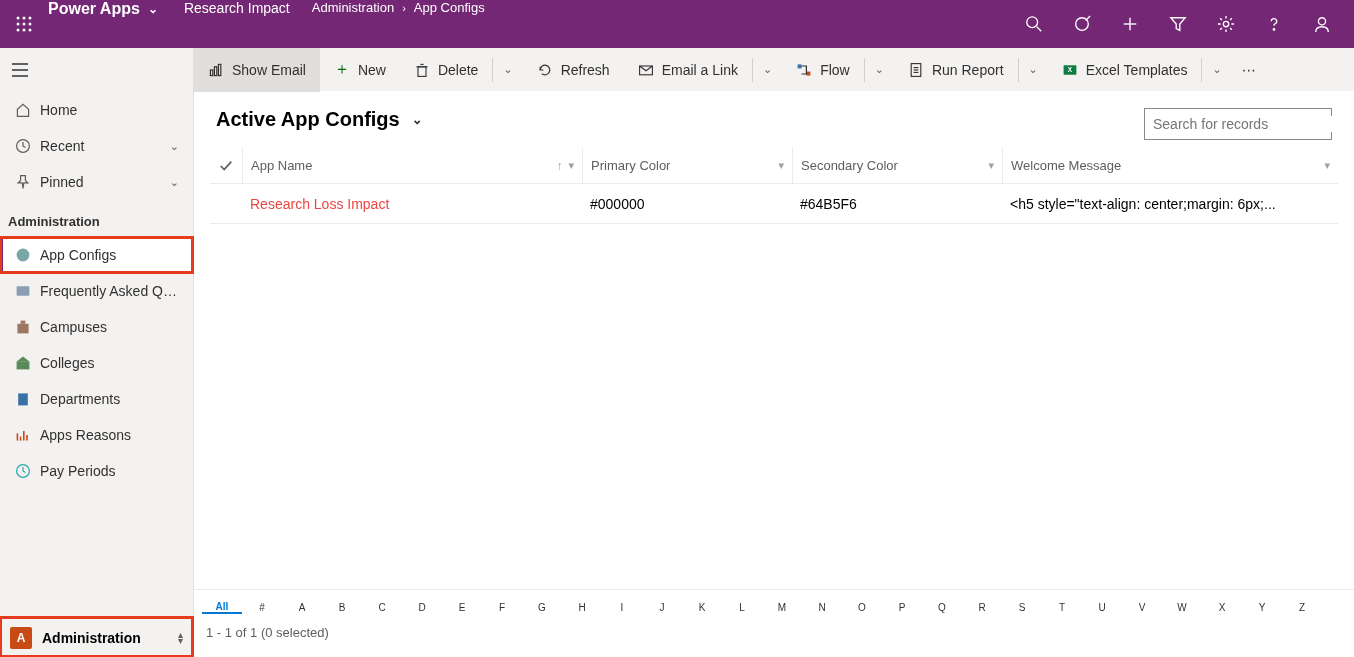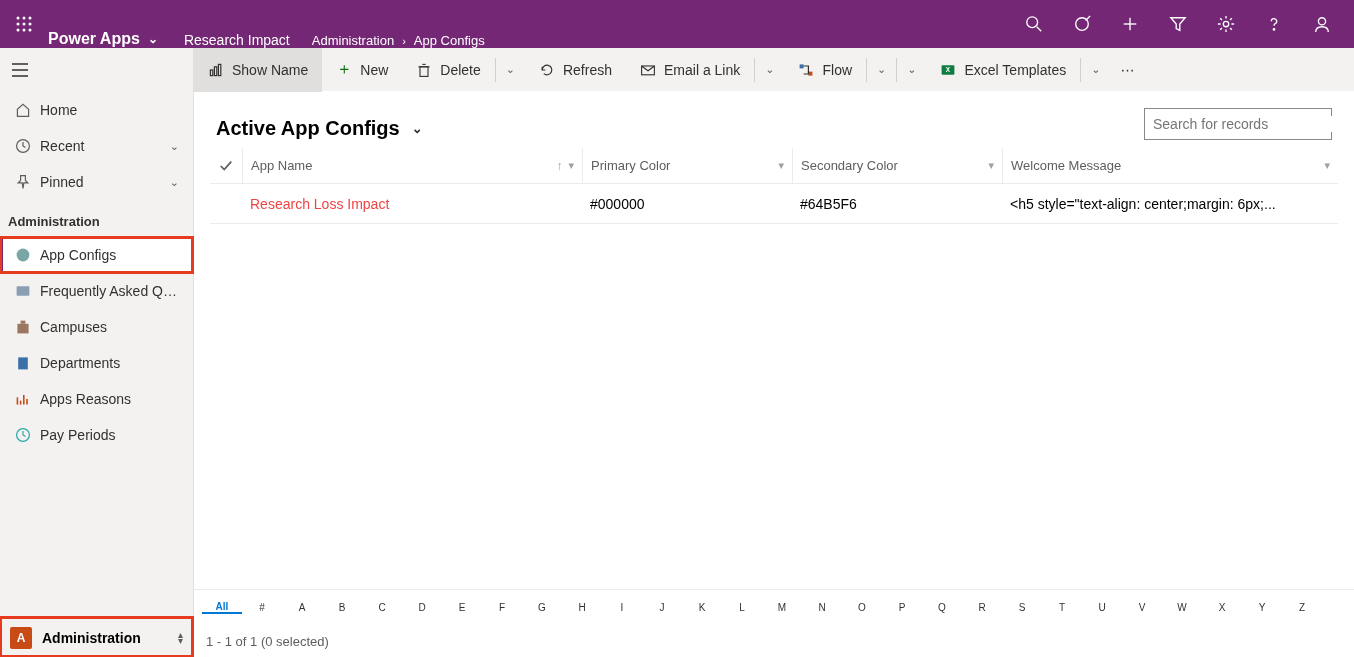--- a/index.html
+++ b/index.html
@@ -1,19 +1,19 @@
 <!DOCTYPE html>
 <html><head>
 <meta charset="utf-8">
 <style>
 * { box-sizing: border-box; margin: 0; padding: 0; font-family: "Segoe UI", Arial, sans-serif; }
 body { width: 1354px; height: 657px; overflow: hidden; background: #fff; }
 
 
-.top-header { height: 48px; background: #742774; color: #fff; display: flex; align-items: flex-end; padding: 0 8px; }
+.top-header { height: 48px; background: #742774; color: #fff; display: flex; align-items: flex-start; padding: 0 8px; }
 .waffle { width: 32px; height: 48px; display: flex; align-items: center; justify-content: center; cursor: pointer; }
 .waffle svg { fill: #fff; }
 .app-title { font-size: 16px; font-weight: 600; padding: 0 8px; display: flex; align-items: center; gap: 8px; }
 .app-title .chev { font-size: 12px; }
 .env-name { font-size: 14px; margin-left: 18px; font-weight: 400; }
 .breadcrumb-top { font-size: 13px; margin-left: 22px; display: flex; align-items: center; gap: 8px; }
 .breadcrumb-top .sep { font-size: 11px; }
 .top-spacer { flex: 1; }
 .top-icons { display: flex; }
 .top-icon { width: 48px; height: 48px; display: flex; align-items: center; justify-content: center; cursor: pointer; }
@@ -44,21 +44,21 @@
 
 .cmdbar { height: 44px; background: #f3f2f1; display: flex; align-items: center; border-bottom: 1px solid #fff; }
 .cmd { height: 44px; display: flex; align-items: center; gap: 8px; padding: 0 14px; font-size: 14px; color: #323130; cursor: pointer; }
 .cmd.active { background: #e1dfdd; }
 .cmd .icon { width: 16px; height: 16px; display: flex; align-items: center; justify-content: center; }
 .cmd.icon-only { padding: 0 10px; }
 .cmd-sep { width: 1px; height: 24px; background: #d2d0ce; }
 .cmd .plus { color: #0b6a0b; font-size: 16px; font-weight: 400; }
 
 
-.view-header { display: flex; align-items: flex-end; padding: 16px 22px 8px 22px; }
+.view-header { display: flex; align-items: flex-start; padding: 16px 22px 8px 22px; }
 .view-title { font-size: 20px; font-weight: 600; display: flex; align-items: center; gap: 12px; }
 .view-title .chev { font-size: 13px; color: #323130; }
 .view-spacer { flex: 1; }
 .search-box { width: 188px; height: 32px; border: 1px solid #8a8886; display: flex; align-items: center; padding: 0 8px; gap: 6px; }
 .search-box input { border: none; outline: none; flex: 1; font-size: 14px; color: #605e5c; }
 
 
 .grid { flex: 1; padding: 0 16px; overflow: hidden; }
 .grid-header { display: flex; align-items: center; height: 36px; border-bottom: 1px solid #edebe9; font-size: 13px; color: #605e5c; }
 .grid-col { display: flex; align-items: center; gap: 4px; padding: 0 8px; border-left: 1px solid #edebe9; height: 100%; }
@@ -73,21 +73,21 @@
 .grid-row .grid-col { border-left: none; }
 .link { color: #ef4444; cursor: pointer; }
 .filter-ic { color: #a19f9d; font-size: 11px; }
 
 
 .alpha-bar { height: 36px; border-top: 1px solid #edebe9; display: flex; align-items: center; gap: 0; padding: 0 8px; font-size: 10px; }
 .alpha { width: 40px; text-align: center; cursor: pointer; color: #323130; }
 .alpha.active { color: #0078d4; border-bottom: 2px solid #0078d4; font-weight: 600; }
 
 
-.status-row { height: 32px; display: flex; align-items: center; padding: 0 12px; font-size: 13px; color: #605e5c; }
+.status-row { height: 32px; display: flex; align-items: flex-start; padding: 0 12px; font-size: 13px; color: #605e5c; }
 
 svg { display: block; }
 </style>
 </head>
 <body>
 
 <div class="top-header">
   <div class="waffle">
     <svg width="16" height="16" viewBox="0 0 16 16">
         <circle cx="2" cy="2" r="1.5"></circle>
@@ -218,20 +218,29 @@
           <span class="icon">
             <svg width="16" height="16" viewBox="0 0 20 20" fill="#9b7762">
               <rect x="3" y="6" width="14" height="12"></rect>
               <rect x="7" y="2" width="6" height="4"></rect>
             </svg>
           </span>
           <span class="label">Campuses</span>
         </div>
         <div class="side-item">
           <span class="icon">
+            <svg width="16" height="16" viewBox="0 0 20 20" fill="#5a8a5a">
+              <rect x="2" y="8" width="16" height="10"></rect>
+              <polygon points="10,2 18,8 2,8"></polygon>
+            </svg>
+          </span>
+          <span class="label">Colleges</span>
+        </div>
+        <div class="side-item">
+          <span class="icon">
             <svg width="16" height="16" viewBox="0 0 20 20" fill="#3b6fa8">
               <rect x="4" y="3" width="12" height="15"></rect>
             </svg>
           </span>
           <span class="label">Departments</span>
         </div>
         <div class="side-item">
           <span class="icon">
             <svg width="16" height="16" viewBox="0 0 20 20" stroke="#c84a14" fill="none" stroke-width="2">
               <line x1="3" y1="17" x2="3" y2="8"></line>
@@ -266,21 +275,21 @@
 
     <div class="cmdbar" id="cmdbar">
         <div class="cmd active">
           <span class="icon">
             <svg width="16" height="16" viewBox="0 0 20 20" stroke="#323130" fill="none" stroke-width="1.5">
               <rect x="3" y="10" width="3" height="7"></rect>
               <rect x="8" y="6" width="3" height="11"></rect>
               <rect x="13" y="3" width="3" height="14"></rect>
             </svg>
           </span>
-          <span>Show Name</span>
+          <span>Show Email</span>
         </div>
         <div class="cmd">
           <span class="icon">
             <span class="plus">＋</span>
           </span>
           <span>New</span>
         </div>
         <div class="cmd">
           <span class="icon">
             <svg width="16" height="16" viewBox="0 0 20 20" stroke="#323130" fill="none" stroke-width="1.4">
@@ -323,20 +332,31 @@
               <rect x="2" y="3" width="5" height="5" fill="#3b6fa8" stroke="none"></rect>
               <rect x="13" y="12" width="5" height="5" fill="#c84a14" stroke="none"></rect>
               <path d="M7 5h6v10h-6" stroke="#323130"></path>
             </svg>
           </span>
           <span>Flow</span>
         </div>
         <div class="cmd-sep"></div>
         <div class="cmd icon-only">
           <span style="font-size:11px;color:#605e5c">⌄</span>
+        </div>
+        <div class="cmd">
+          <span class="icon">
+            <svg width="16" height="16" viewBox="0 0 20 20" stroke="#323130" fill="none" stroke-width="1.4">
+              <rect x="4" y="2" width="12" height="16"></rect>
+              <line x1="7" y1="7" x2="13" y2="7"></line>
+              <line x1="7" y1="10" x2="13" y2="10"></line>
+              <line x1="7" y1="13" x2="13" y2="13"></line>
+            </svg>
+          </span>
+          <span>Run Report</span>
         </div>
         <div class="cmd-sep"></div>
         <div class="cmd icon-only">
           <span style="font-size:11px;color:#605e5c">⌄</span>
         </div>
         <div class="cmd">
           <span class="icon">
             <svg width="16" height="16" viewBox="0 0 20 20" fill="#107c41">
               <rect x="2" y="4" width="16" height="12" rx="1"></rect>
               <text x="10" y="13" font-size="8" fill="#fff" text-anchor="middle" font-weight="bold">X</text>

